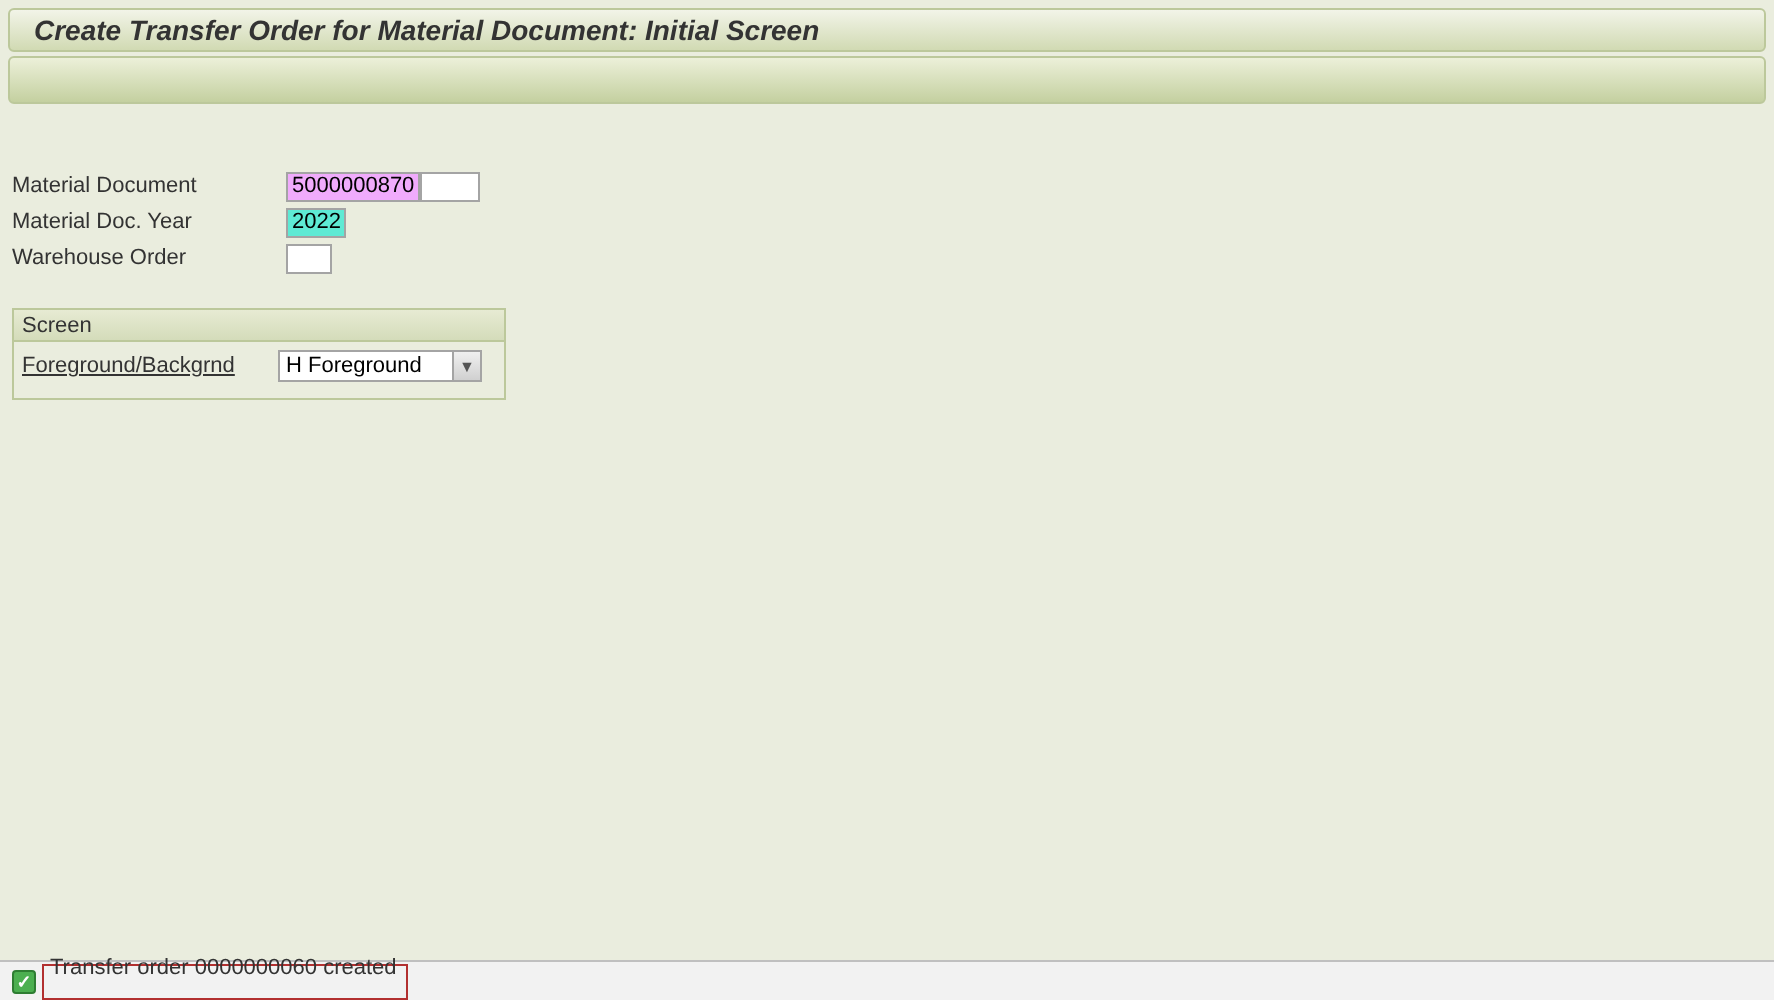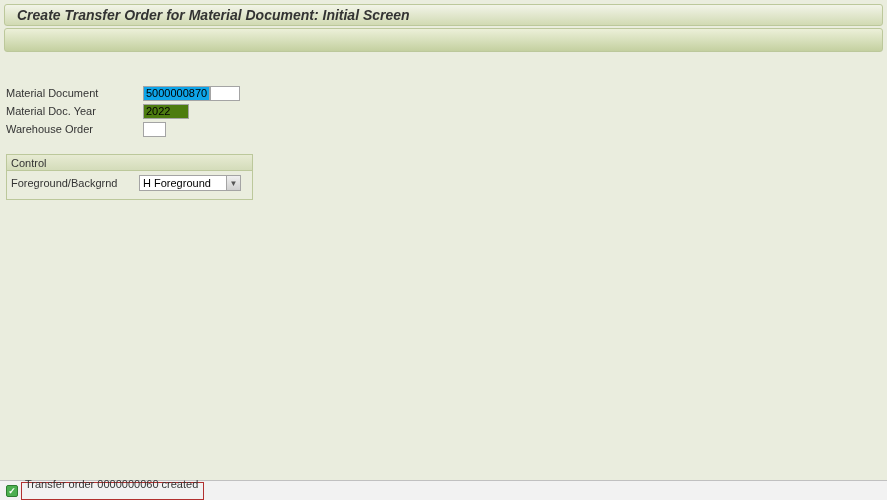--- a/index.html
+++ b/index.html
@@ -52,30 +52,30 @@
     }
     .form-row input {
       height: 15px;
       border: 1px solid #a4a4a4;
       font-size: 11px;
       padding: 0 2px;
       font-family: Arial, sans-serif;
     }
     .input-matdoc {
       width: 67px;
-      background: #0ea5e9;
+      background: #f0abfc;
     }
     .input-ext {
       width: 30px;
       background: #fff;
       margin-left: 0;
     }
     .input-year {
-      width: 46px;
-      background: #4d7c0f;
+      width: 30px;
+      background: #5eead4;
     }
     .input-whs {
       width: 23px;
       background: #fff;
     }
     .control-box {
       margin-top: 16px;
       width: 247px;
       border: 1px solid #bcc89b;
       background: #eaedde;
@@ -92,20 +92,21 @@
     }
     .control-box-body {
       padding: 4px 4px 8px 4px;
       display: flex;
       align-items: center;
     }
     .control-box-body label {
       width: 128px;
       font-size: 11px;
       color: #333;
+      text-decoration: underline;
     }
     .dropdown {
       width: 102px;
       height: 16px;
       border: 1px solid #a4a4a4;
       background: #fff;
       font-size: 11px;
       display: flex;
       align-items: center;
       justify-content: space-between;
@@ -191,21 +192,21 @@
     <label>Material Doc. Year</label>
     <input type="text" class="input-year" value="2022" style="">
   </div>
 
   <div class="form-row">
     <label>Warehouse Order</label>
     <input type="text" class="input-whs" value="" style="">
   </div>
 
   <div class="control-box">
-    <div class="control-box-header">Control</div>
+    <div class="control-box-header">Screen</div>
     <div class="control-box-body">
       <label>Foreground/Backgrnd</label>
       <div class="dropdown">
         <span>H Foreground</span>
         <span class="dropdown-arrow">▼</span>
       </div>
     </div>
   </div>
 
 </div>

